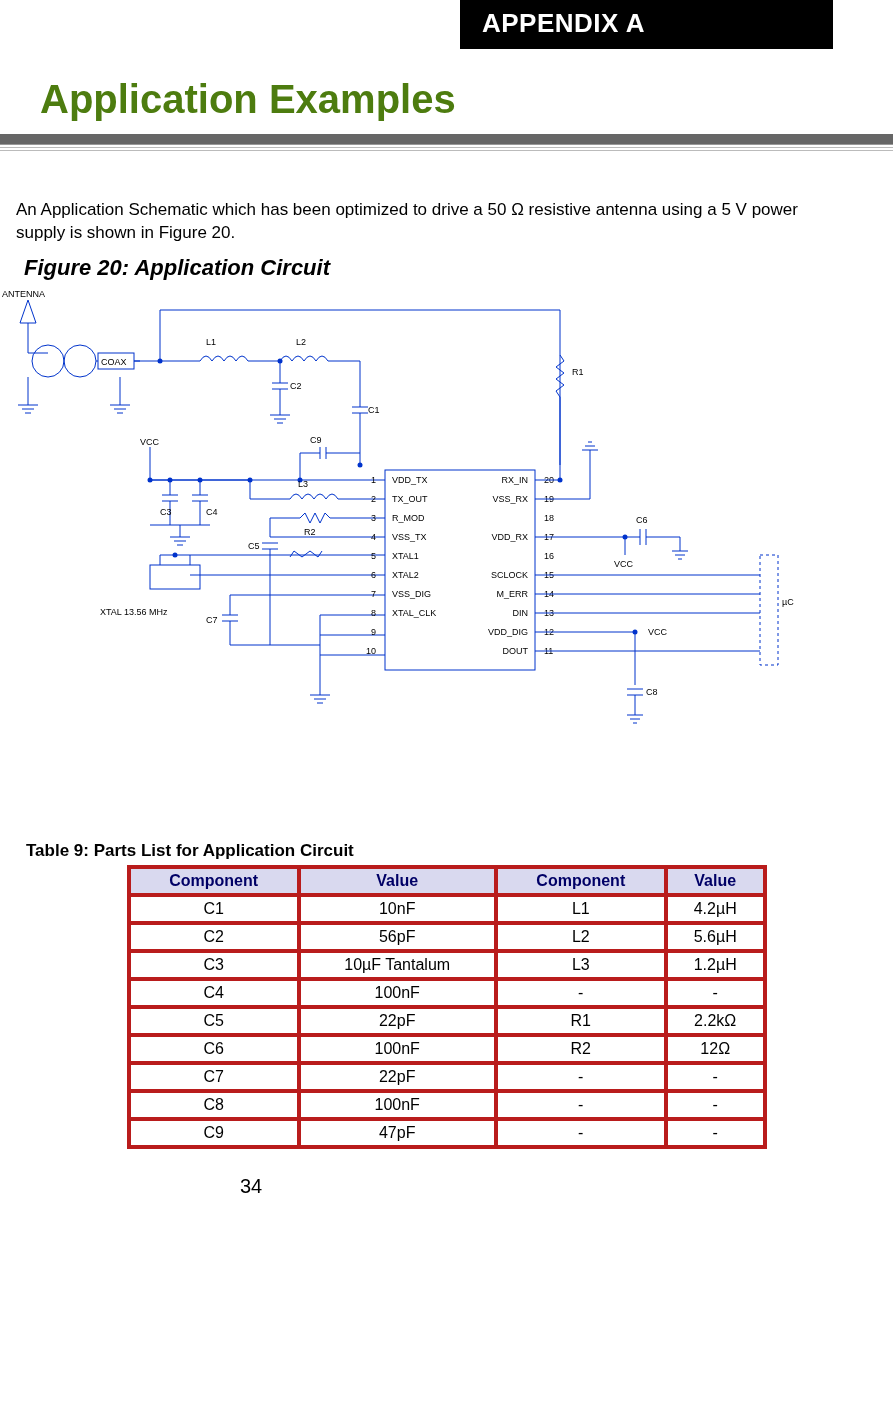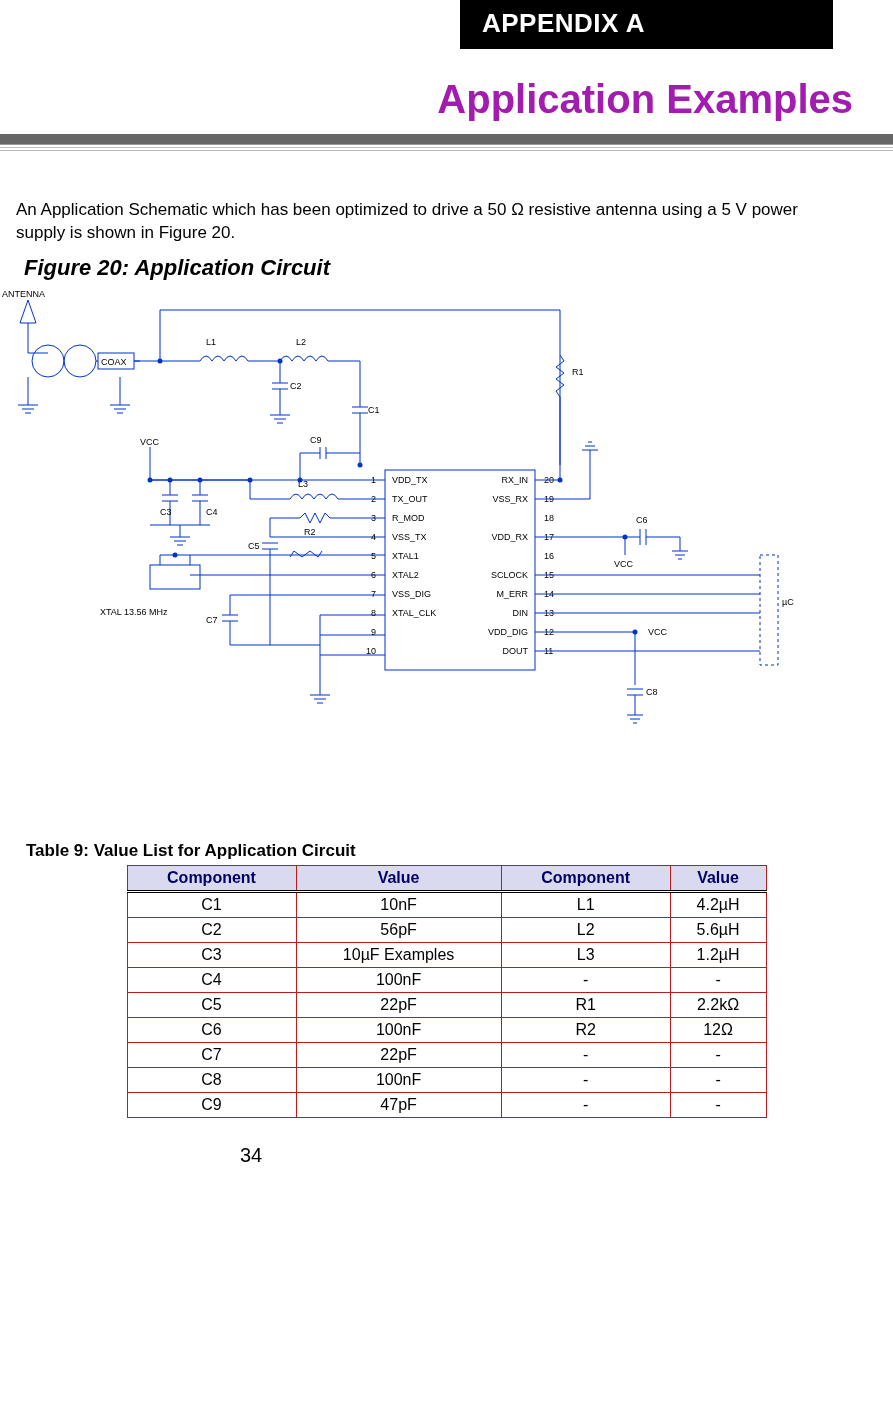--- a/index.html
+++ b/index.html
@@ -1,31 +1,31 @@
 <!DOCTYPE html>
 <html><head>
 <meta charset="utf-8">
 <style>
   html,body{margin:0;padding:0;background:#fff;font-family:Arial,Helvetica,sans-serif;color:#000;font-size:15px}
   .page{width:893px;margin:0 auto;position:relative;padding-bottom:40px}
   .appendix-banner{position:relative;margin-left:460px;margin-right:60px;background:#000;color:#fff;font-weight:bold;font-size:26px;padding:8px 22px 10px;letter-spacing:.5px}
-  .main-title{color:#a21caf;font-size:40px;font-weight:bold;text-align:right;margin:28px 40px 8px}
+  .main-title{color:#4d7c0f;font-size:40px;font-weight:bold;text-align:left;margin:28px 40px 8px}
   .hr-band{margin:12px 0 0;border-top:10px solid #666;border-bottom:1px solid #999;height:0}
   .hr-thin{margin:2px 0 0;border-top:1px solid #bbb;height:0}
   .body-text{margin:48px 48px 6px 16px;font-size:17px;line-height:1.35}
   .fig-caption{margin:10px 48px 4px 24px;font-size:22px;font-style:italic;font-weight:bold}
   .schematic-wrap{margin:2px 30px 0 0;text-align:center}
   .schematic{display:block}
   .schematic .wire{stroke:#0033cc;stroke-width:1;fill:none}
   .schematic .box{stroke:#0033cc;stroke-width:1;fill:#fff}
   .schematic .lbl{font:9px Arial;fill:#000}
   .schematic .node{fill:#0033cc;stroke:none}
   .tbl-caption{margin:36px 0 4px 26px;font-size:17px;font-weight:bold}
   table.parts{border-collapse:collapse;margin:0 auto;width:640px}
-  table.parts th,table.parts td{border:1px solid #b91c1c;padding:3px 8px;text-align:center;font-size:16px}
+  table.parts th,table.parts td{border:4px solid #b91c1c;padding:3px 8px;text-align:center;font-size:16px}
   table.parts thead th{background:#d9d9ef;color:#000066;font-weight:bold}
   table.parts thead tr{border-bottom:3px double #000}
   .pagenum{margin:26px 0 0 240px;font-size:20px}
 </style>
 </head>
 <body>
 
 <div class="page">
   <div class="appendix-banner">APPENDIX A</div>
 
@@ -291,21 +291,21 @@
       </g>
       <text class="lbl" x="782" y="320">µC</text>
 
       <g class="wire">
         <line x1="120" y1="92" x2="120" y2="120"></line>
         <path d="M110 120 L130 120 M114 124 L126 124 M117 128 L123 128"></path>
       </g>
     </svg>
   </div>
 
-  <div class="tbl-caption">Table 9: Value List for Application Circuit</div>
+  <div class="tbl-caption">Table 9: Parts List for Application Circuit</div>
 
   <table class="parts">
     <thead>
       <tr>
         <th>Component</th>
         <th>Value</th>
         <th>Component</th>
         <th>Value</th>
       </tr>
     </thead>
@@ -317,21 +317,21 @@
           <td>4.2µH</td>
         </tr>
         <tr>
           <td>C2</td>
           <td>56pF</td>
           <td>L2</td>
           <td>5.6µH</td>
         </tr>
         <tr>
           <td>C3</td>
-          <td>10µF Examples</td>
+          <td>10µF Tantalum</td>
           <td>L3</td>
           <td>1.2µH</td>
         </tr>
         <tr>
           <td>C4</td>
           <td>100nF</td>
           <td>-</td>
           <td>-</td>
         </tr>
         <tr>

